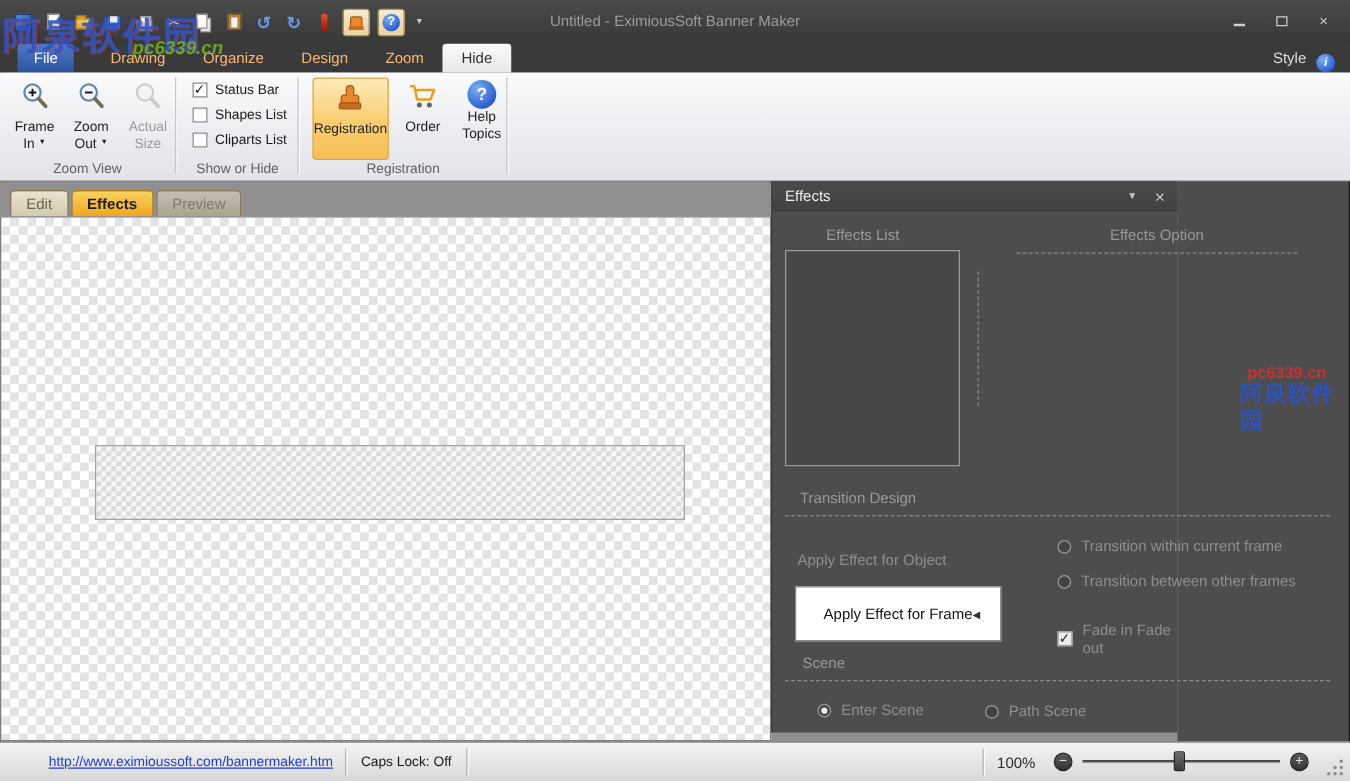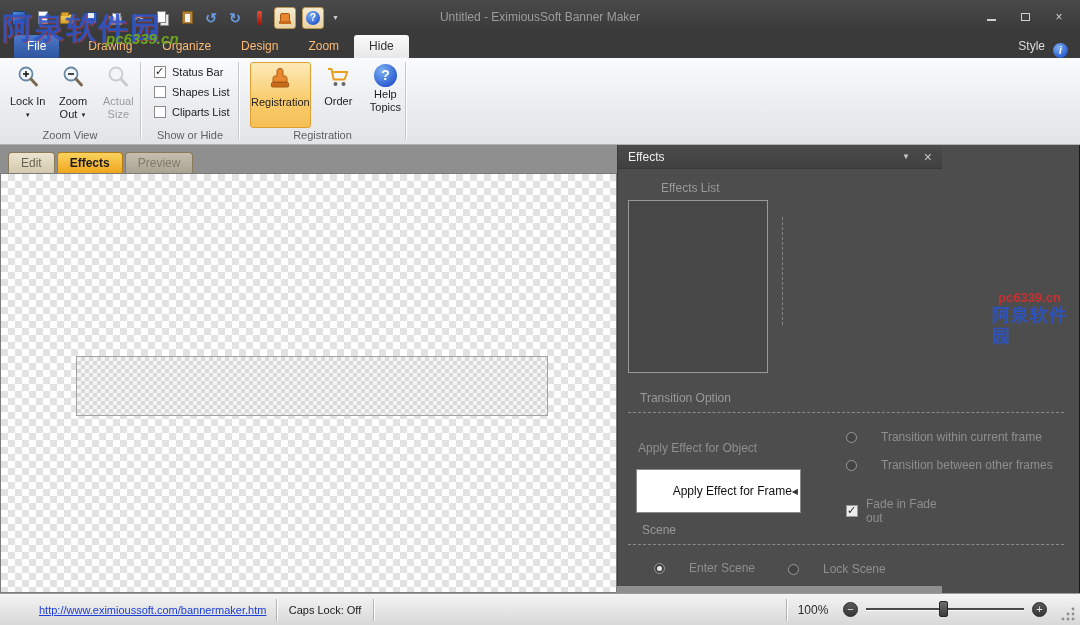--- a/index.html
+++ b/index.html
@@ -135,24 +135,24 @@
   .fx-listbox { position:absolute; left:10px; top:31px; width:140px; height:173px;
     border:1px solid #9a9a9a; background:#474747; }
   .vdash { position:absolute; left:164px; top:48px; height:108px; border-left:1px dashed #878787; }
   .fx-trans-label { left:22px; top:222px; }
   .hdash { position:absolute; left:10px; width:436px; border-bottom:1px dashed #8b8b8b; }
   .hdash.d1 { top:243px; }
   .hdash.d2 { top:375px; }
   .fx-apply-obj { left:20px; top:272px; color:#8f8f8f; }
   .fx-combo { position:absolute; left:18px; top:300px; width:165px; height:44px;
     background:#ffffff; border:1px solid #8a8a8a; display:flex; align-items:center;
-    padding:0 2px 0 8px; justify-content:flex-end; }
+    padding:0 2px 0 8px; justify-content:center; }
   .fx-combo span:first-child { font-size:12px; color:#111; }
   .combo-arrow { font-size:8px; color:#333; }
-  .fx-radio { position:absolute; display:flex; align-items:center; gap:24px;
+  .fx-radio { position:absolute; display:flex; align-items:center; gap:8px;
     font-size:12px; color:#8f8f8f; white-space:nowrap; }
   .fx-radio.r1 { left:228px; top:261px; }
   .fx-radio.r2 { left:228px; top:289px; }
   .fx-radio.enter { left:36px; top:392px; }
   .fx-radio.exit { left:170px; top:393px; }
   .radio { width:11px; height:11px; border:1px solid #9a9a9a; border-radius:50%;
     background:#434343; flex:0 0 auto; }
   .radio.sel { display:flex; align-items:center; justify-content:center; }
   .radio.sel::after { content:""; width:5px; height:5px; border-radius:50%; background:#e8e8e8; }
   .fx-check { position:absolute; left:228px; top:328px; display:flex; align-items:center; gap:8px;
@@ -266,21 +266,21 @@
     <div class="rgroup g-zoom">
       <div class="bigbtn">
         <span>
           <svg width="24" height="26" viewBox="0 0 24 26">
             <circle cx="10" cy="10" r="6.5" fill="#f2f7fb" stroke="#6a87a8" stroke-width="1.8"></circle>
             <line x1="15" y1="15" x2="20.5" y2="21" stroke="#7a6a52" stroke-width="3" stroke-linecap="round"></line>
             <line x1="7" y1="10" x2="13" y2="10" stroke="#1a1a1a" stroke-width="1.6"></line>
             <line x1="10" y1="7" x2="10" y2="13" stroke="#1a1a1a" stroke-width="1.6"></line>
           </svg>
         </span>
-        <span class="bb-label"><span>Lock In</span> <span class="caret">▼</span></span>
+        <span class="bb-label"><span>Frame In</span> <span class="caret">▼</span></span>
       </div>
       <div class="bigbtn">
         <span>
           <svg width="24" height="26" viewBox="0 0 24 26">
             <circle cx="10" cy="10" r="6.5" fill="#f2f7fb" stroke="#6a87a8" stroke-width="1.8"></circle>
             <line x1="15" y1="15" x2="20.5" y2="21" stroke="#7a6a52" stroke-width="3" stroke-linecap="round"></line>
             <line x1="7" y1="10" x2="13" y2="10" stroke="#1a1a1a" stroke-width="1.6"></line>
           </svg>
         </span>
         <span class="bb-label"><span>Zoom Out</span> <span class="caret">▼</span></span>
@@ -362,23 +362,24 @@
     <div class="fx-panel">
       <div class="fx-header">
         <span class="fx-title">Effects</span>
         <span class="fx-hgrow"></span>
         <span class="fx-caret">▼</span>
         <span class="fx-close">×</span>
       </div>
       <div class="fx-body">
         <div class="fx-label fx-list-label">Effects List</div>
         <div class="fx-listbox"></div>
+        <div class="fx-label fx-option-label">Effects Option</div>
         <div class="vdash"></div>
 
-        <div class="fx-label fx-trans-label">Transition Option</div>
+        <div class="fx-label fx-trans-label">Transition Design</div>
         <div class="hdash d1"></div>
 
         <div class="fx-label fx-apply-obj">Apply Effect for Object</div>
         <div class="fx-combo">
           <span>Apply Effect  for Frame</span>
           <span class="combo-arrow">◀</span>
         </div>
 
         <label class="fx-radio r1">
           <span class="radio"></span>
@@ -397,21 +398,21 @@
 
         <div class="fx-label fx-scene-label">Scene</div>
         <div class="hdash d2"></div>
 
         <label class="fx-radio enter">
           <span class="radio sel"></span>
           <span>Enter Scene</span>
         </label>
         <label class="fx-radio exit">
           <span class="radio"></span>
-          <span>Lock Scene</span>
+          <span>Path Scene</span>
         </label>
       </div>
     </div>
   </div>
 
   <div class="statusbar">
     <div class="sb-url"><span>http://www.eximioussoft.com/bannermaker.htm</span></div>
     <div class="sb-sep"></div>
     <div class="sb-caps">Caps Lock: Off</div>
     <div class="sb-sep"></div>

